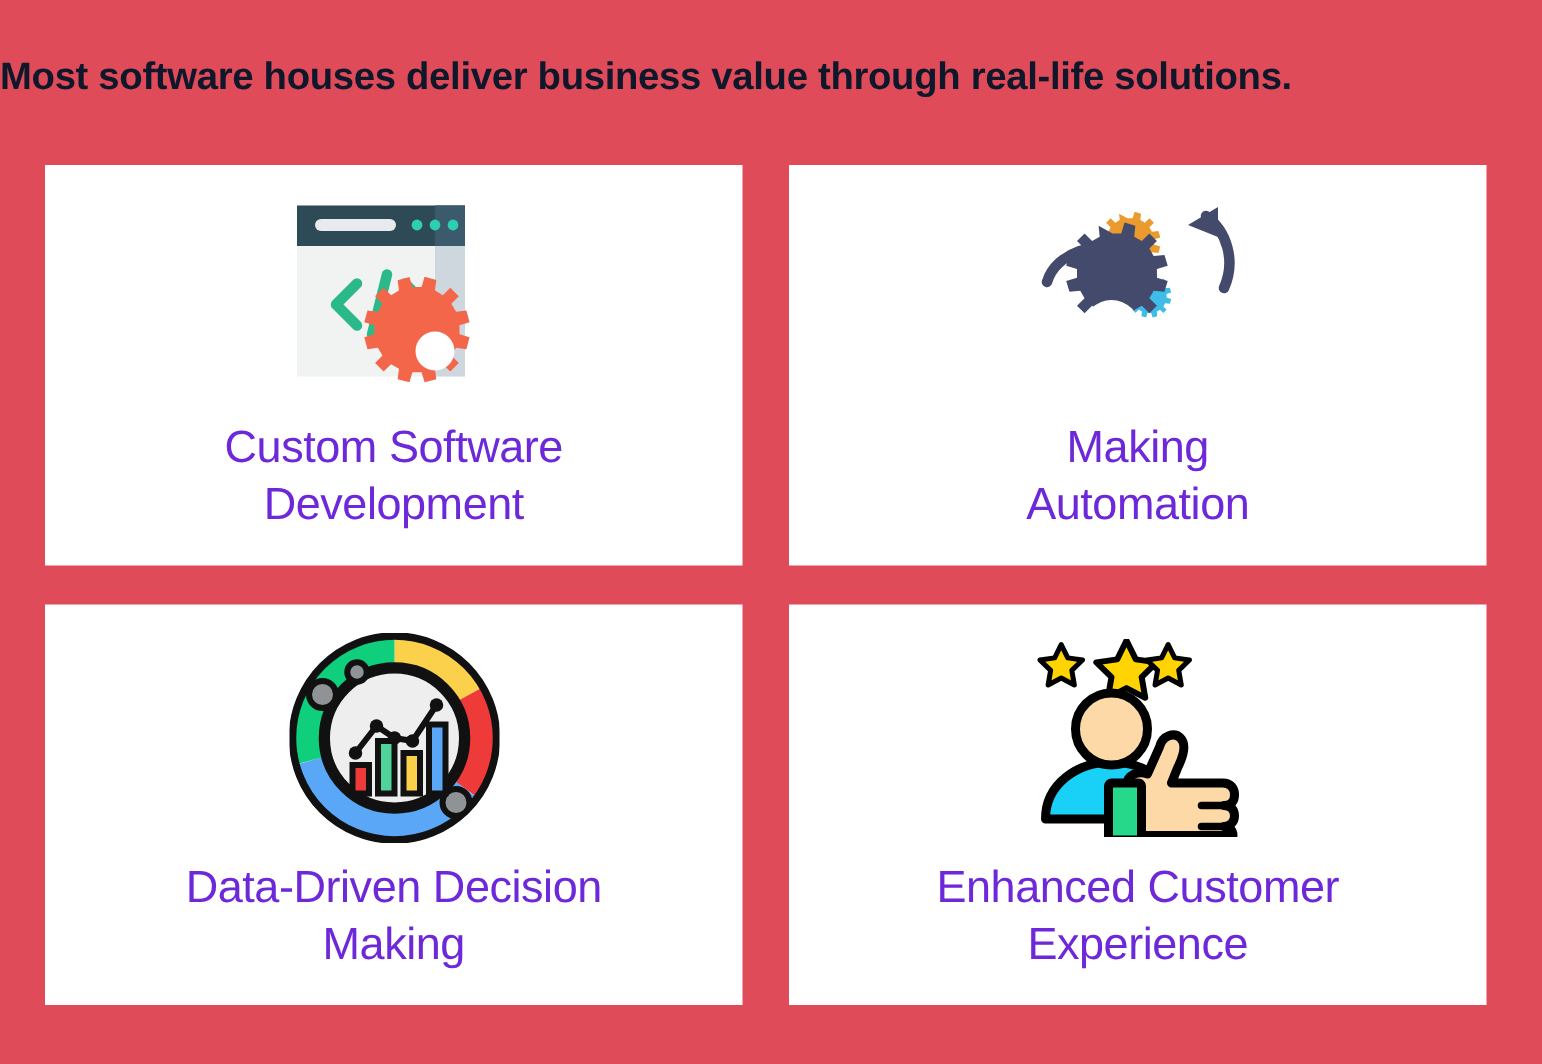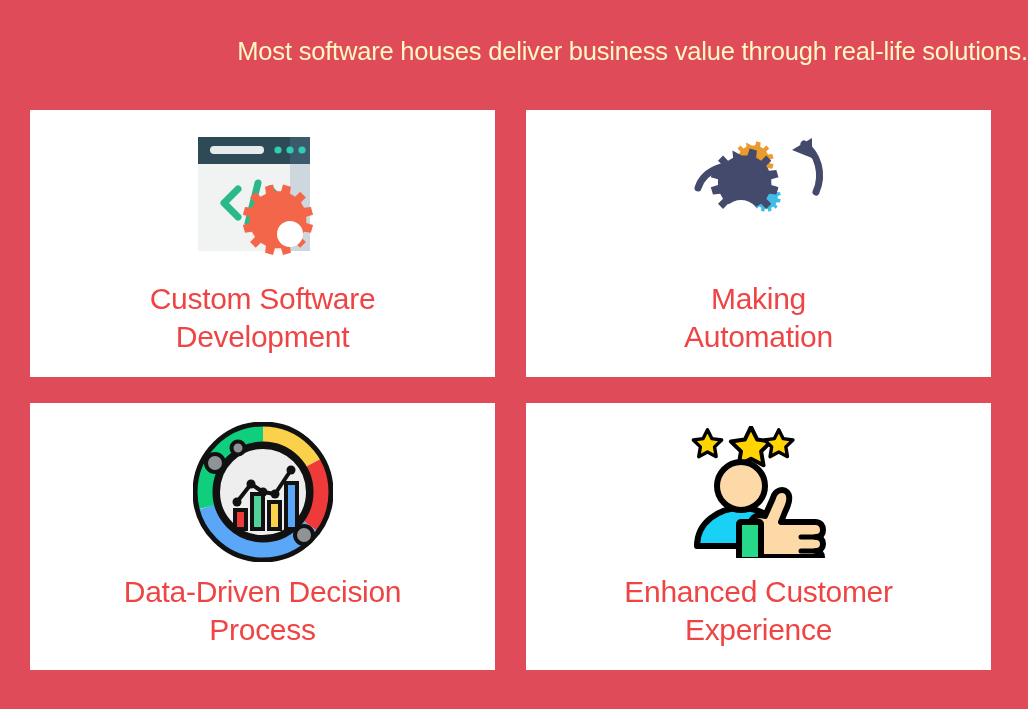--- a/index.html
+++ b/index.html
@@ -17,24 +17,24 @@
     position: relative;
     width: 1028px;
     height: 709px;
     box-sizing: border-box;
   }
   .headline {
     position: absolute;
     left: 0;
     top: 36px;
     width: 1028px;
-    text-align: right;
-    color: #fef9c3;
+    text-align: left;
+    color: #0f172a;
     font-size: 25.5px;
-    font-weight: normal;
+    font-weight: bold;
     letter-spacing: -0.2px;
     line-height: 1.2;
     white-space: nowrap;
   }
   .grid {
     position: absolute;
     left: 30px;
     top: 110px;
     width: 968px;
     height: 560px;
@@ -60,21 +60,21 @@
     align-items: center;
     justify-content: center;
   }
   .card-icon svg {
     display: block;
   }
   .card-label {
     margin-top: 6px;
     font-size: 30px;
     line-height: 1.25;
-    color: #ef4444;
+    color: #6d28d9;
     text-align: center;
     font-weight: normal;
     letter-spacing: -0.3px;
     padding: 0 28px;
     white-space: pre-line;
   }
 </style>
 </head>
 <body>
 
@@ -179,21 +179,21 @@
           <g fill="#111111">
             <circle cx="44" cy="80" r="4.5"></circle>
             <circle cx="58" cy="62" r="4.5"></circle>
             <circle cx="70" cy="70" r="4.5"></circle>
             <circle cx="82" cy="72" r="4.5"></circle>
             <circle cx="98" cy="48" r="4.5"></circle>
           </g>
         </svg>
       </div>
       <div class="card-label">Data-Driven Decision
-Process</div>
+Making</div>
     </div>
 
     <div class="card">
       <div class="card-icon">
         <svg width="140" height="132" viewBox="0 0 140 132">
 
           <g stroke="#000000" stroke-width="4" stroke-linejoin="round" fill="#ffd400">
             <path d="M22 4 l5.2 10.6 11.7 1.7 -8.5 8.2 2 11.6 -10.4 -5.5 -10.4 5.5 2 -11.6 -8.5 -8.2 11.7 -1.7z" transform="translate(0,2) scale(0.84) translate(0,-2)"></path>
             <path d="M54 1 l6.2 12.6 13.9 2 -10 9.8 2.4 13.8 -12.5 -6.5 -12.4 6.5 2.4 -13.8 -10.1 -9.8 13.9 -2z" transform="translate(8,0)"></path>
             <path d="M108 4 l5.2 10.6 11.7 1.7 -8.5 8.2 2 11.6 -10.4 -5.5 -10.4 5.5 2 -11.6 -8.5 -8.2 11.7 -1.7z" transform="translate(-6,2) scale(0.84) translate(6,-2)"></path>

